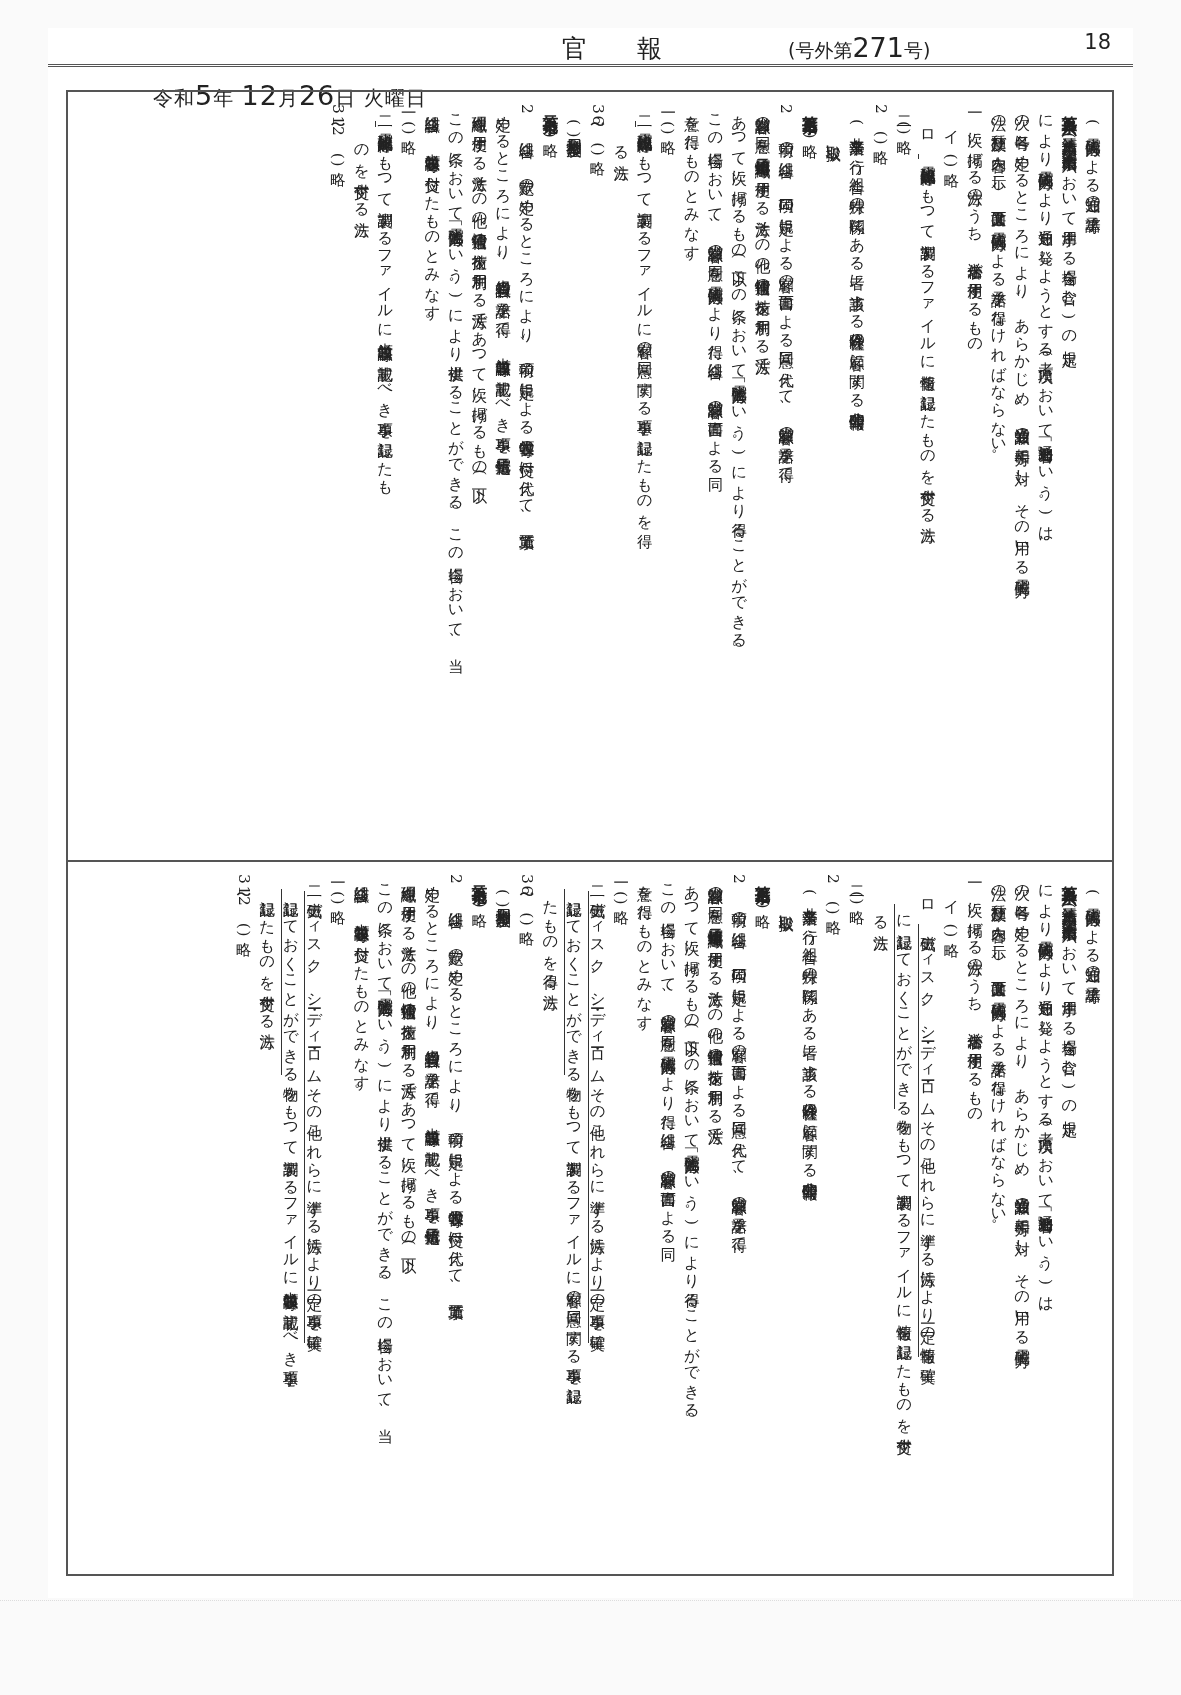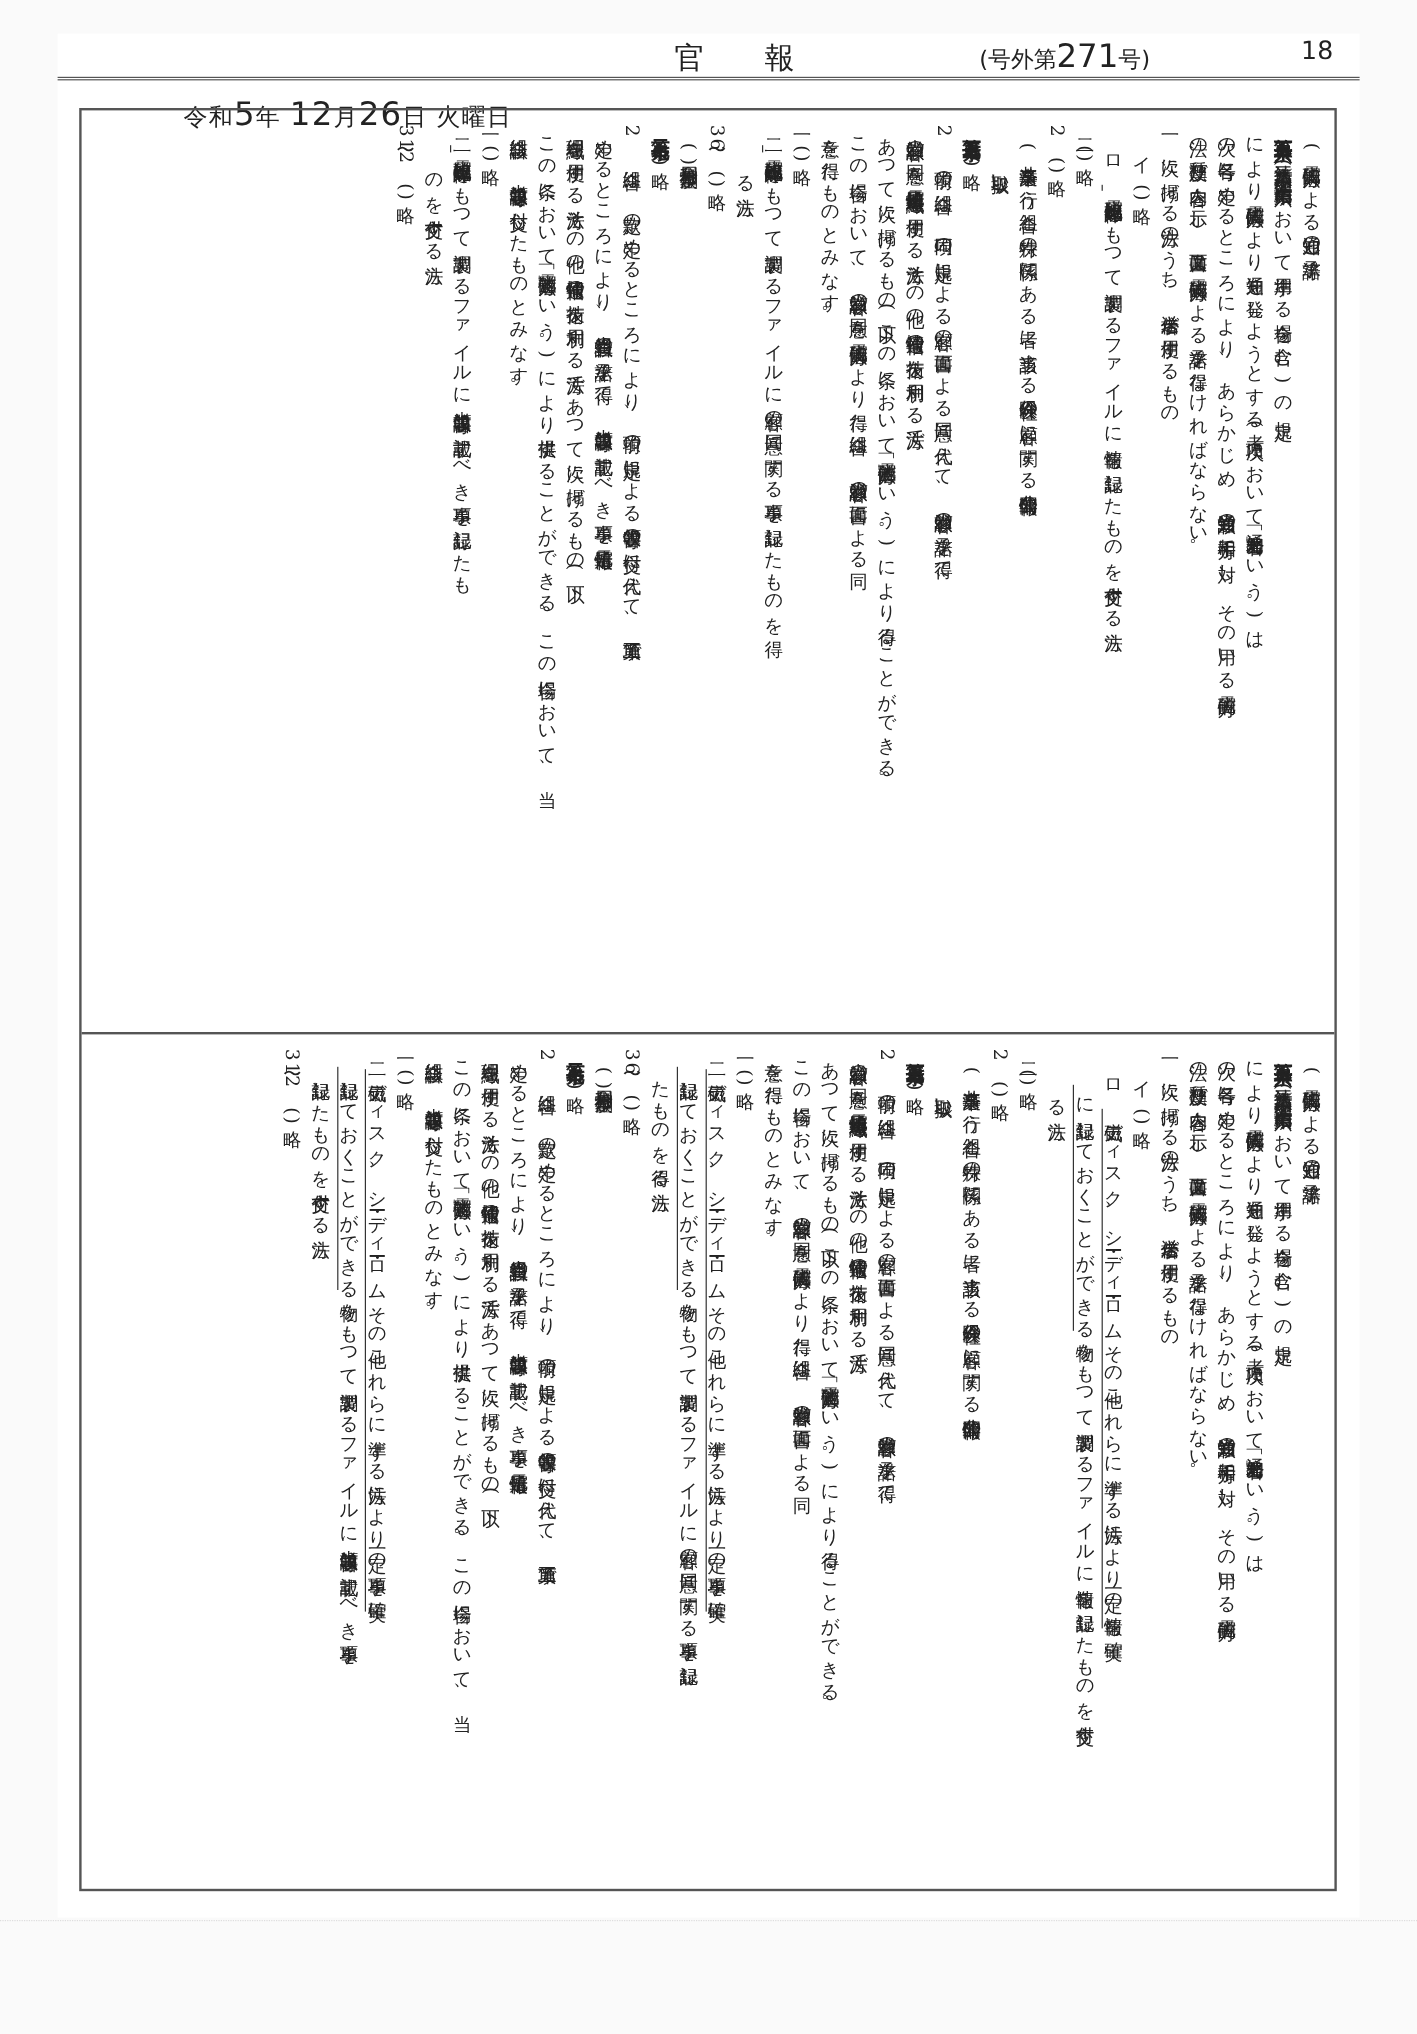--- a/index.html
+++ b/index.html
@@ -6,21 +6,21 @@
   body {
     width:1181px; height:1695px; background:#fafafa; position:relative; overflow:hidden;
     font-family:"DejaVu Serif","Liberation Serif",serif; color:#222;
   }
   .page { position:absolute; left:48px; top:28px; width:1085px; height:1570px; background:#fff; }
   .masthead { position:absolute; left:0; top:0; width:1085px; height:36px; }
   .mh { position:absolute; top:4px; font-family:"DejaVu Sans","Liberation Sans",sans-serif; color:#222; white-space:nowrap; }
   .mh-date { left:105px; font-size:20px; letter-spacing:1px;margin-top:48px; }
   .mh-date .big { font-size:27px; }
   .mh-title { left:478px; font-size:25px; letter-spacing:50px;margin-left:36px; }
-  .mh-issue { left:740px; font-size:19px;margin-left:28px; }
+  .mh-issue { left:740px; font-size:19px; }
   .mh-issue .big { font-size:27px; }
   .mh-page { right:22px; font-size:21px; top:2px; }
   .mh-rule { position:absolute; left:0; top:36px; width:1085px; height:0; border-top:3px double #555; }
   .frame { position:absolute; left:18px; top:62px; width:1048px; height:1486px; border:2px solid #555; box-sizing:border-box; }
   .section { position:absolute; left:0; width:100%; }
   .section.upper { top:0; height:766px; }
   .section.lower { top:768px; height:716px; border-top:2px solid #555; }
   .cols {
     position:absolute; right:8px; top:12px; bottom:10px; left:8px;
     writing-mode:vertical-rl; font-size:15.4px; line-height:23.6px; letter-spacing:0.8px;

